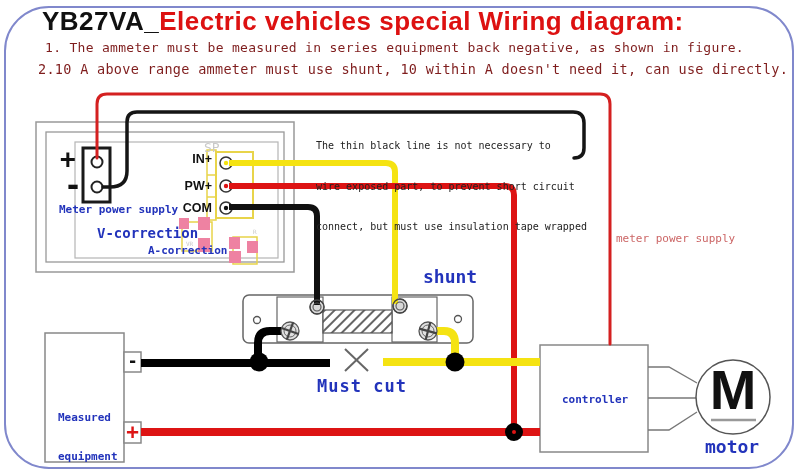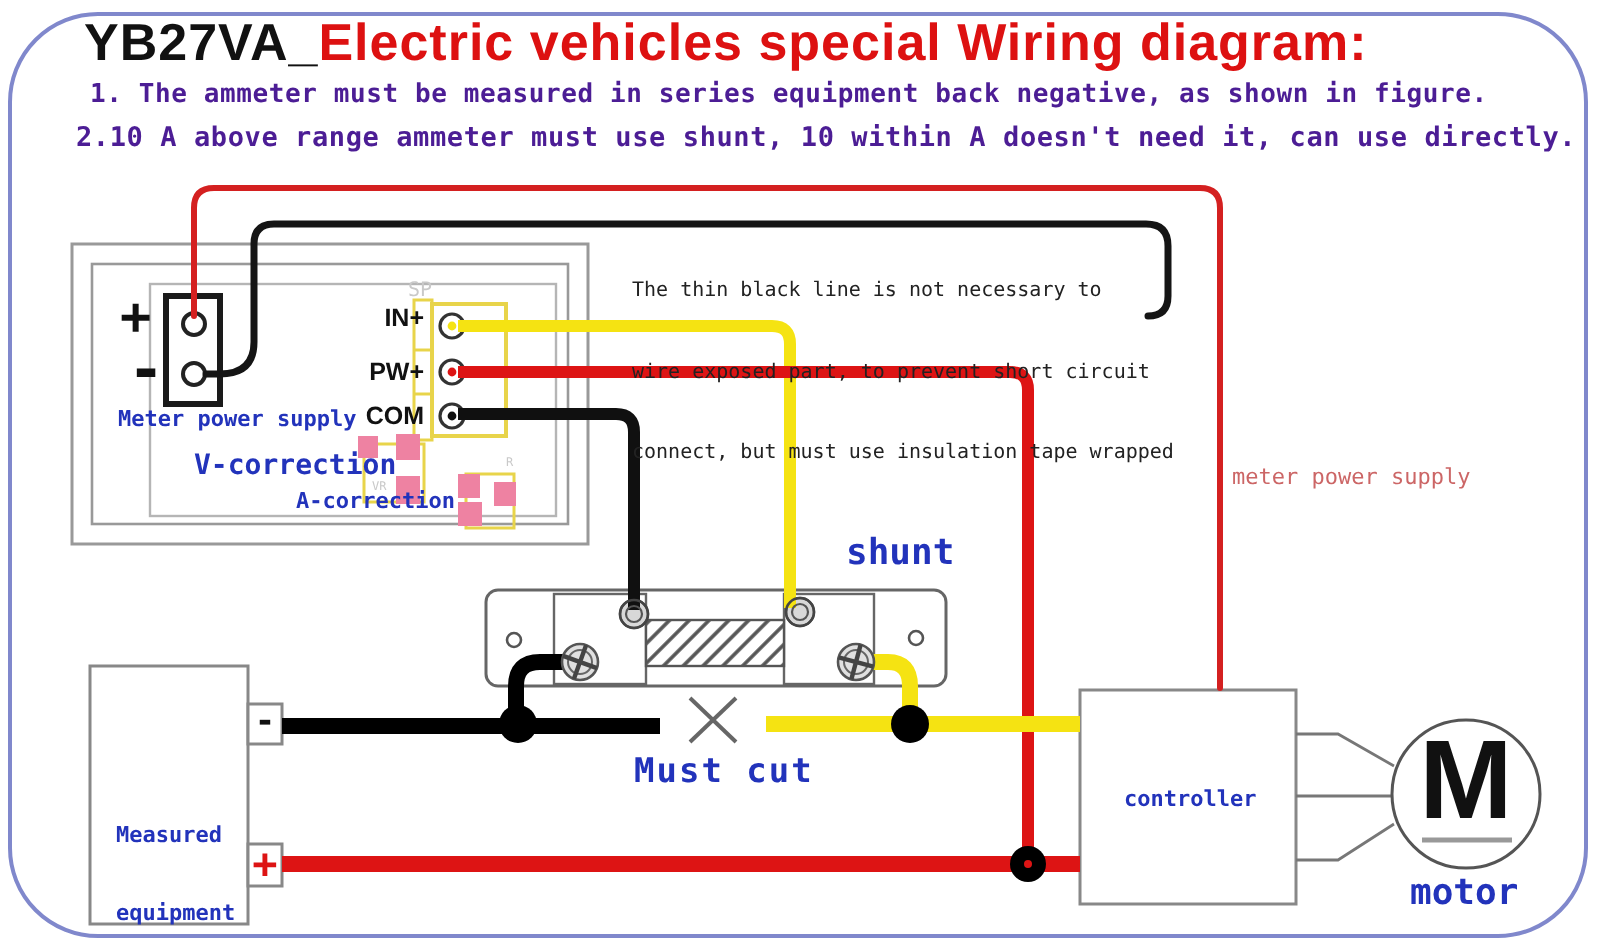--- a/index.html
+++ b/index.html
@@ -7,26 +7,26 @@
     position:relative;width:800px;height:474px;background:#ffffff;
     font-family:"DejaVu Sans Mono","Liberation Mono",monospace;
     overflow:hidden;
   }
   .lbl{position:absolute;white-space:pre;}
   .blue{color:#2233bb;font-weight:bold;}
   .title{top:6px;left:42px;font-family:"Liberation Sans","DejaVu Sans",sans-serif;
          font-weight:bold;font-size:26px;letter-spacing:0.5px;}
   .title .t-black{color:#111;}
   .title .t-red{color:#dd1111;}
-  .rednote{color:#4c1d95;font-weight:bold;font-size:13px;letter-spacing:0.3px;}
+  .rednote{color:#7f1d1d;font-weight:normal;font-size:13px;letter-spacing:0.3px;}
   .notebox{color:#222;font-size:10px;line-height:13.5px;}
   .redline-note{color:#cc6666;font-size:11px;line-height:14px;}
   .termlbl{font-family:"Liberation Sans",sans-serif;font-weight:bold;color:#111;
            font-size:12.5px;width:44px;text-align:right;}
-  .faint{color:#c9c9c9;font-size:10px;}
+  .faint{color:#c9c9c9;font-size:13px;}
   svg{position:absolute;top:0;left:0;}
 </style>
 </head>
 <body>
 
 <div id="canvas">
 
   <svg width="800" height="474" viewBox="0 0 800 474">
     <defs>
       <pattern id="hatch" width="7" height="7" patternUnits="userSpaceOnUse" patternTransform="rotate(45)">

